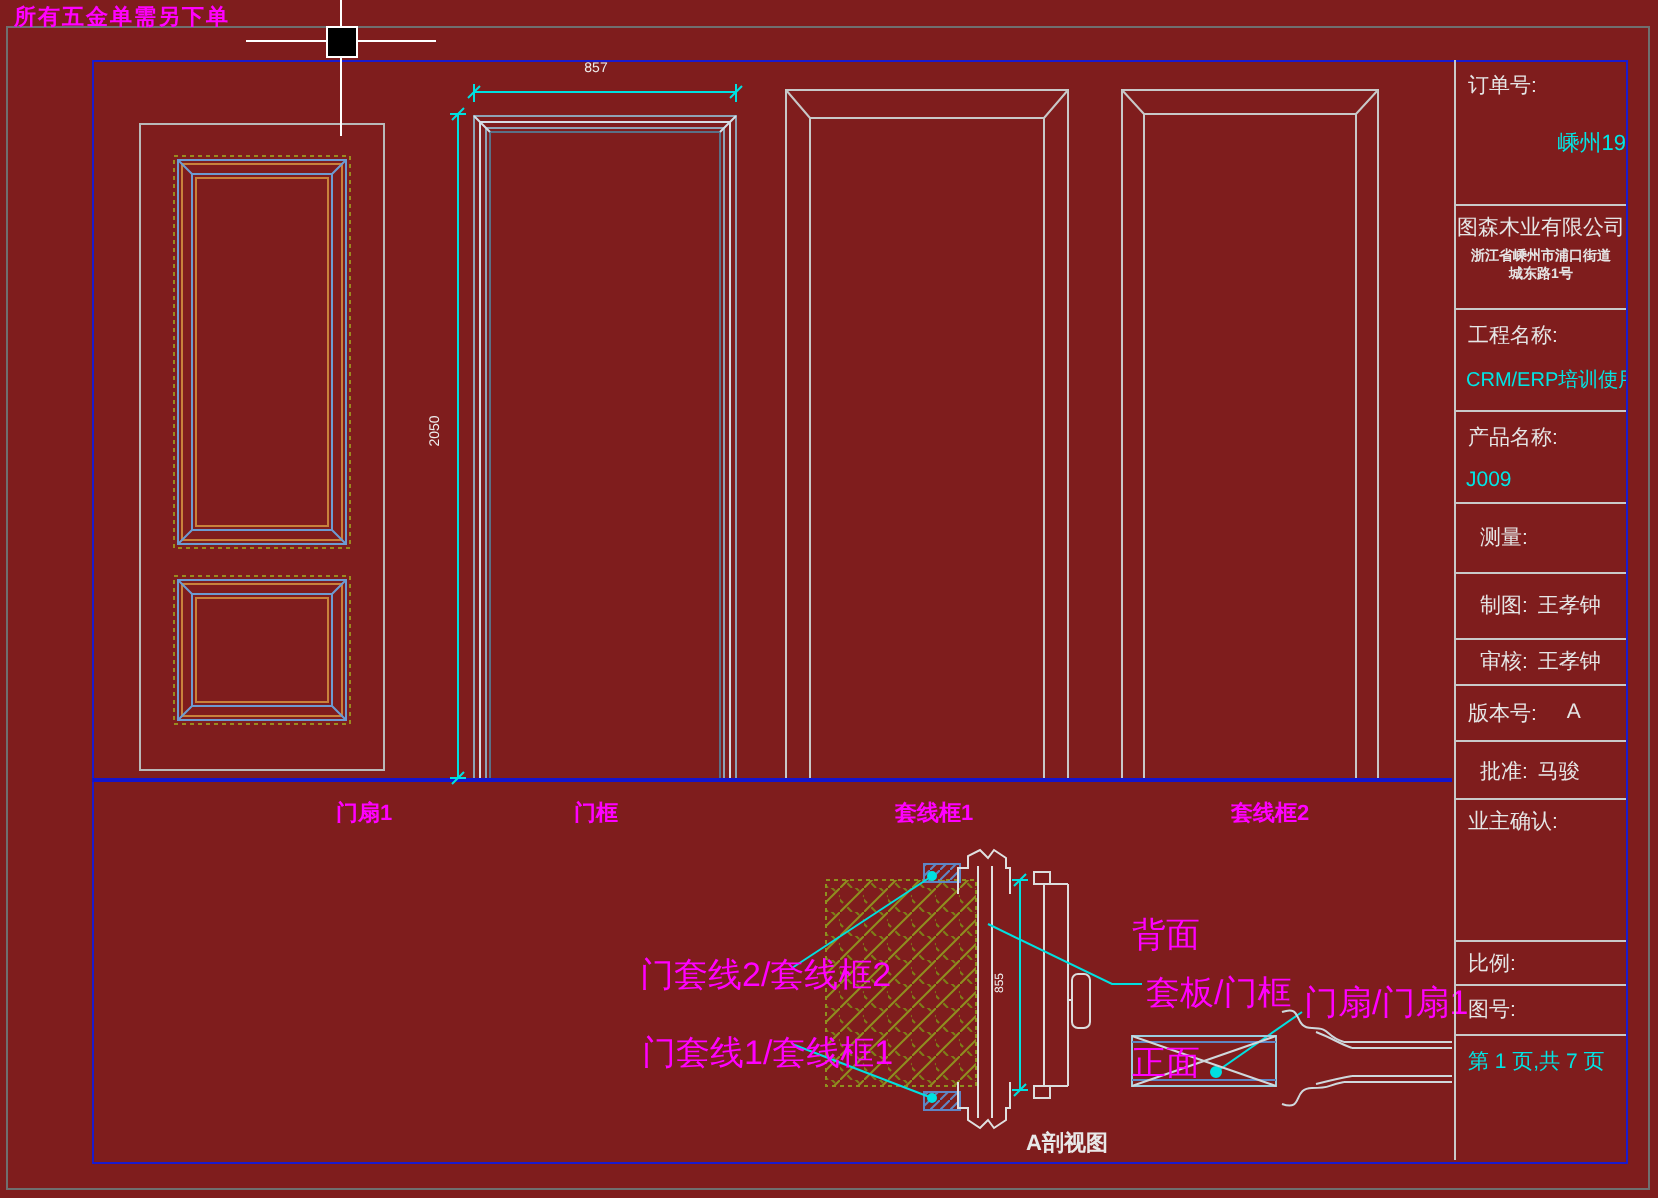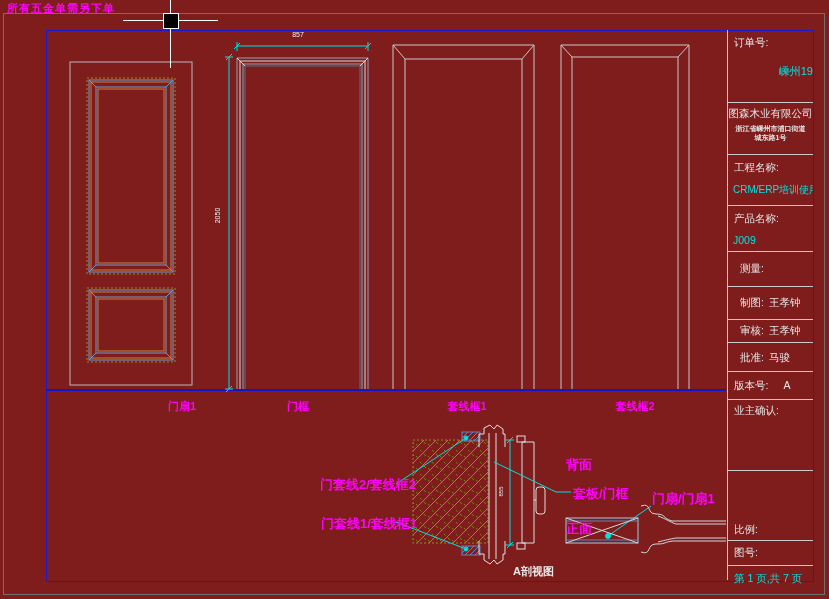--- a/index.html
+++ b/index.html
@@ -3,21 +3,21 @@
 <meta charset="utf-8">
 <style>
   html,body{margin:0;padding:0;background:#000;}
   .app{position:relative;width:829px;height:599px;background:#7f1d1d;overflow:hidden;
        font-family:"Liberation Sans","DejaVu Sans",sans-serif;}
   .abs{position:absolute;}
   .outer-border{left:3px;top:13px;width:820px;height:580px;border:1px solid #6f6f6f;}
   .blue-frame{left:46px;top:30px;width:766px;height:550px;border:1px solid #1a1acf;}
   .note-top{left:7px;top:1px;color:#ff00ff;font-size:11px;font-weight:bold;letter-spacing:1px;white-space:nowrap;}
   .door-label{top:399px;transform:translateX(-50%);color:#ff00ff;font-size:11px;font-weight:bold;white-space:nowrap;}
-  .mg{color:#ff00ff;font-size:13px;font-weight:bold;white-space:nowrap;}
+  .mg{color:#ff00ff;font-size:17px;font-weight:normal;white-space:nowrap;}
   .section-title{color:#e8e8e8;font-size:11px;font-weight:bold;white-space:nowrap;}
   .dim-text{color:#ededed;font-size:7px;white-space:nowrap;line-height:7px;}
   .dim-vert{transform:rotate(-90deg);transform-origin:center;}
   
   .ch-h{left:123px;top:20px;width:95px;height:1px;background:#fff;}
   .ch-v{left:170px;top:0px;width:1px;height:68px;background:#fff;}
   .ch-box{left:163px;top:13px;width:14px;height:14px;border:1px solid #fff;background:#000;}
   
   .title-block{left:727px;top:30px;width:85px;height:550px;border-left:1px solid #c9c9c9;
                display:flex;flex-direction:column;color:#e5e5e5;font-size:10.5px;}
@@ -211,39 +211,39 @@
       </div>
     </div>
 
     <div class="tb-cell" style="height:23px;">
       <div class="tb-row" style="padding:4px 0 0 12px;">
         <span>审核:</span>
         <span>王孝钟</span>
       </div>
     </div>
 
+    <div class="tb-cell" style="height:28px;">
+      <div class="tb-row" style="padding:7px 0 0 6px;">
+        <span>版本号:</span>
+        <span style="margin-left:10px;">A</span>
+      </div>
+    </div>
+
     <div class="tb-cell" style="height:29px;">
       <div class="tb-row" style="padding:8px 0 0 12px;">
         <span>批准:</span>
         <span>马骏</span>
       </div>
     </div>
 
-    <div class="tb-cell" style="height:28px;">
-      <div class="tb-row" style="padding:7px 0 0 6px;">
-        <span>版本号:</span>
-        <span style="margin-left:10px;">A</span>
-      </div>
-    </div>
-
     <div class="tb-cell" style="height:71px;">
       <div class="tb-label" style="padding-top:4px;">业主确认:</div>
     </div>
 
-    <div class="tb-cell" style="height:22px;margin-top:48px;">
+    <div class="tb-cell" style="height:22px;">
       <div class="tb-label" style="padding-top:4px;">比例:</div>
     </div>
 
     <div class="tb-cell" style="height:25px;">
       <div class="tb-label" style="padding-top:5px;">图号:</div>
     </div>
 
     <div class="tb-cell cyan" style="height:25px;">
       <div class="tb-label">第 1 页,共 7 页</div>
     </div>

